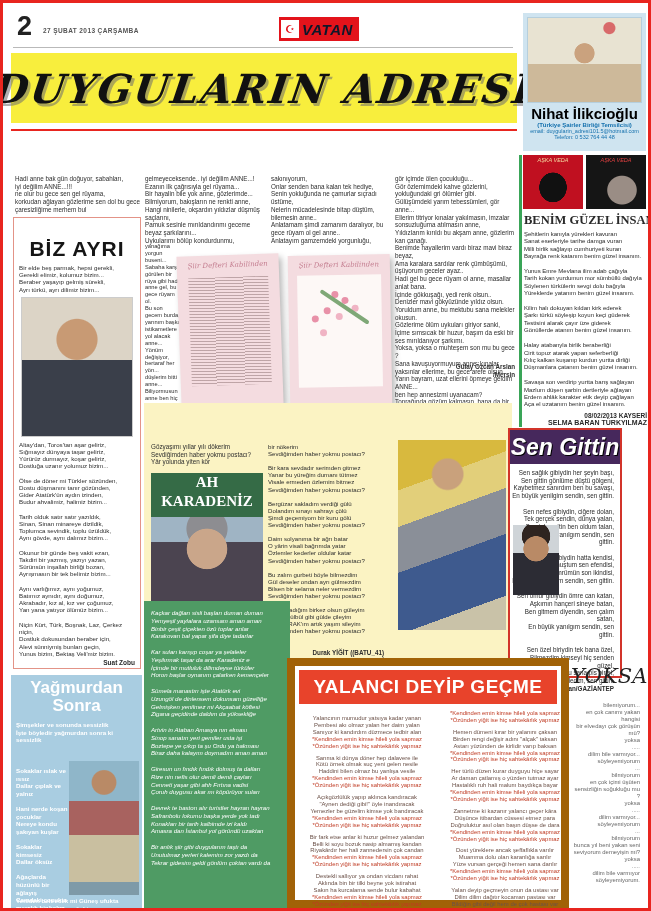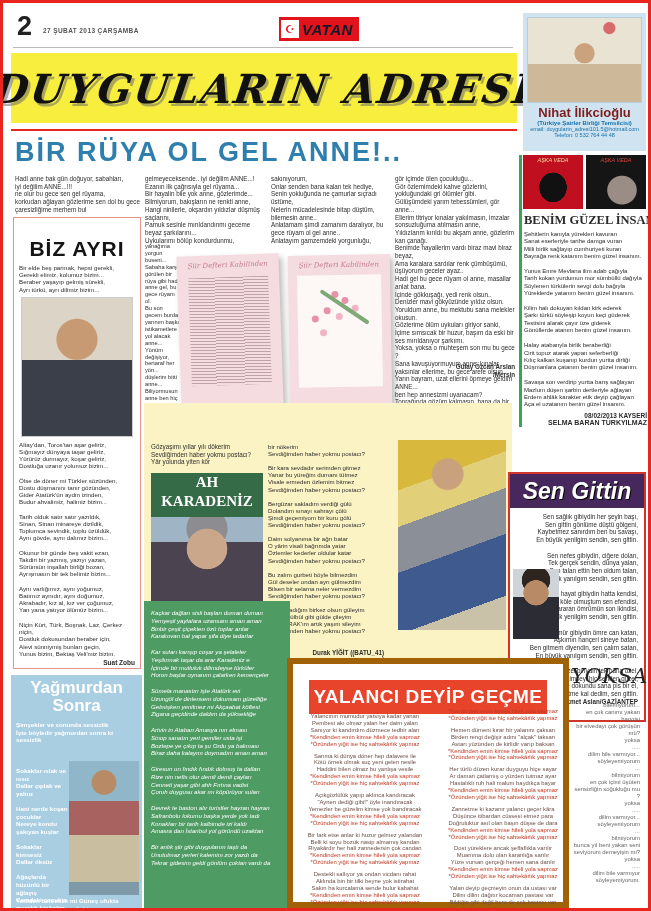--- a/index.html
+++ b/index.html
@@ -21,21 +21,21 @@
   .banner-title{font-family:"DejaVu Serif",serif;font-style:italic;font-weight:900;font-size:40px;
                 letter-spacing:2px;transform:skewX(-8deg);color:#111;
                 text-shadow:3px 3px 0 rgba(110,110,110,.55);white-space:nowrap;}
   
   .contact{background:#cfe4f0;text-align:center;padding:4px;}
   .contact-photo{height:84px;background:
      radial-gradient(circle at 50% 42%, #caa27e 0 13%, transparent 14%),
      radial-gradient(circle at 72% 12%, #d86a6a 0 5%, transparent 6%),
      linear-gradient(180deg,#e8e3d2 0 55%,#cdb99a 55% 100%);
      border:1px solid #b6cfdd;}
-  .contact-name{color:#7f1d1d;font-weight:900;font-size:13px;margin-top:2px;}
+  .contact-name{color:#000000;font-weight:900;font-size:15px;margin-top:2px;}
   .contact-role{color:#1470ad;font-weight:700;font-size:6px;}
   .contact-line{color:#1470ad;font-size:5.5px;}
   
   .aska{display:flex;gap:3px;}
   .aska .cv{flex:1;position:relative;color:#fff;font-size:5.5px;font-style:italic;text-align:center;padding-top:2px;}
   .cv-red{background:#c01020 radial-gradient(ellipse at 50% 60%, #111 0 32%, transparent 33%);}
   .cv-black{background:#151515 radial-gradient(ellipse at 60% 65%, #9a8d85 0 28%, transparent 30%);}
   .cv-red .cv-t{color:#f5d9a0;} .cv-black .cv-t{color:#e04040;}
   
   .stencil{font-weight:900;letter-spacing:2px;}
@@ -84,21 +84,21 @@
      radial-gradient(circle at 50% 16%, #2e2420 0 22%, transparent 23%),
      linear-gradient(180deg,#cfd4d8 0 40%, #2c2c34 40% 100%);}
   
   .yagbox{background:#a9cde1;color:#fff;}
   .yag-title{font-weight:900;font-size:17px;text-align:center;line-height:18px;}
   .yag-poem{font-size:6.2px;line-height:7.6px;font-weight:700;}
   .boy-photo{background:
      radial-gradient(circle at 50% 16%, #b98a66 0 10%, transparent 11%),
      linear-gradient(180deg,#8fb6c9 0 30%, #a8625f 30% 55%, #c9bfa0 55% 90%, #7e9aa8 90%);}
   
-  .yalbox{border:6px solid #a16207;background:#fff;padding:16px;}
+  .yalbox{border:8px solid #a16207;background:#fff;padding:4px;}
   .yalband{background:#e8432b;color:#fff;font-weight:900;font-size:19px;text-align:center;line-height:34px;letter-spacing:.5px;}
   .yl-col{font-size:5.9px;line-height:6.9px;text-align:center;}
   .yl-body{color:#6b5148;margin-top:5px;}
   .yl-ref{color:#bf3a22;}
   
   .yoksa-title{font-family:"DejaVu Serif",serif;font-style:italic;font-size:21px;color:#222;text-align:right;}
   .yoksa-poem{font-size:5.9px;line-height:7px;text-align:right;color:#666;}
   .greenbar{background:#3aa558;}
 </style>
 </head>
@@ -157,21 +157,20 @@
 
 Savaşa son verdirip yurtta barış sağlayan
 Mazlum düşen şarbin dertleriyle ağlayan
 Erdem ahlâk karakter etik deyip çağlayan
 Aça el uzatanım benim güzel insanım.</div>
     <div class="sig" style="font-size:6.5px;margin-top:3px;">08/02/2013 KAYSERİ</div>
     <div class="sig" style="font-size:7px;">SELMA BARAN TÜRKYILMAZ</div>
   </div>
 
   <div class="abs" style="left:8px;top:126px;width:506px;height:274px;border-top:2px solid #e8251f;">
-    <div class="abs stencil ruya-title" style="left:4px;top:6px;">BİR RÜYA OL GEL ANNE!..</div>
     <div class="abs col poem" style="left:4px;top:44px;width:126px;">Hadi anne bak gün doğuyor, sabahları,
 iyi değilim ANNE...!!!
 ne olur bu gece sen gel rüyama,
 korkudan ağlayan gözlerime sen dol bu gece
 çaresizliğime merhem bul</div>
     <div class="abs col poem" style="left:134px;top:44px;width:120px;">gelmeyeceksende.. iyi değilim ANNE...!
 Ezanın ilk çağrısıyla gel rüyama...
 Bir hayalin bile yok anne, gözlerimde...
 Bilmiyorum, bakışların ne renkti anne,
 Hangi ninilerle, okşardın yıldızlar düşmüş saçlarını,
@@ -335,21 +334,21 @@
 Devrek te baston alır turistler hayran hayran
 Safranbolu lokumu başka yerde yok tadı
 Konakları bir tarih kalbimde izi kaldı
 Amasra dan İstanbul yol göründü uzaktan
 
 Bir anlık şiir gibi duygularım taştı da
 Unutulmaz yerleri kalemim zor yazdı da
 Tekrar gidesim geldi gönlüm çoktan vardı da</div>
   </div>
 
-  <div class="abs senbox" style="left:505px;top:425px;width:138px;height:250px;margin-top:44px;">
+  <div class="abs senbox" style="left:505px;top:425px;width:114px;height:250px;">
     <div class="senband" style="height:34px;">Sen Gittin</div>
     <div class="sen-poem poem" style="padding:5px 6px 0 2px;">Sen sağlık gibiydin her şeyin başı,
 Sen gittin gönlüme düştü gölgeni,
 Kaybetmez sanırdım ben bu savaşı,
 En büyük yenilgim sendin, sen gittin.
 
 Sen nefes gibiydin, ciğere dolan,
 Tek gerçek sendin, dünya yalan,
 Sen talan ettin ben oldum talan,
 En büyük yanılgım sendin, sen gittin.

